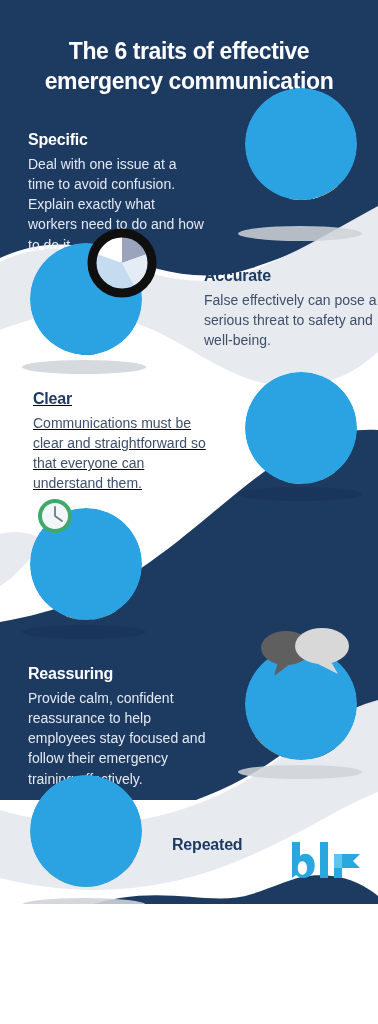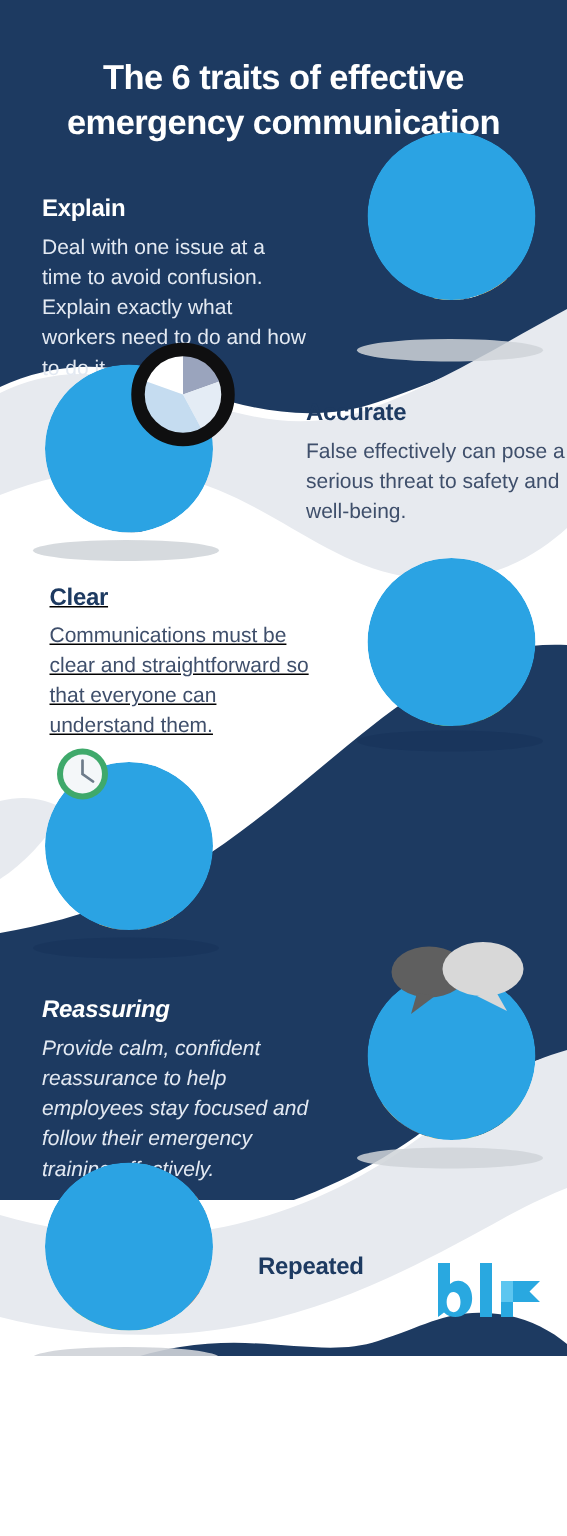--- a/index.html
+++ b/index.html
@@ -153,21 +153,21 @@
         <rect x="24" y="52" width="34" height="24" rx="3" fill="#1d3a61"></rect>
         <rect x="27" y="55" width="28" height="18" rx="2" fill="#e7eaef"></rect>
       </g>
 
       <ellipse cx="44" cy="70" rx="6" ry="5" fill="#f8bdaf"></ellipse>
       <ellipse cx="22" cy="58" rx="6" ry="5" fill="#f8bdaf" transform="rotate(-25 22 58)"></ellipse>
     </svg>
   </div>
 
   <div class="trait t-light" style="left:28px;top:131px;">
-    <h2>Explain</h2>
+    <h2>Specific</h2>
     <p>Deal with one issue at a time to avoid confusion. Explain exactly what workers need to do and how to do it.</p>
   </div>
 
   <div class="shadow-ellipse" style="left:22px;top:360px;width:124px;height:14px;background:#cfd3d8;opacity:.85;"></div>
 
   <div class="illus" style="left:30px;top:243px;width:112px;height:112px;">
     <div class="disc" style="background:#2ba3e3;"></div>
     <svg viewBox="0 0 112 112" width="112" height="112" xmlns="http://www.w3.org/2000/svg">
 
       <path d="M34,112 L34,60 C34,48 43,41 54,41 L62,41 C73,41 82,48 82,60 L82,112 Z" fill="#ffffff"></path>
@@ -303,21 +303,21 @@
     </svg>
   </div>
 
   <svg style="position:absolute;left:258px;top:628px;width:96px;height:52px;" viewBox="0 0 96 52" xmlns="http://www.w3.org/2000/svg">
     <ellipse cx="28" cy="20" rx="25" ry="17" fill="#5f5f5f"></ellipse>
     <path d="M20,34 L16,48 L32,36 Z" fill="#5f5f5f"></path>
     <ellipse cx="64" cy="18" rx="27" ry="18" fill="#d8d8d8"></ellipse>
     <path d="M72,32 L80,46 L60,36 Z" fill="#d8d8d8"></path>
   </svg>
 
-  <div class="trait t-light" style="left:28px;top:665px;width:185px;font-style:italic;">
+  <div class="trait t-light" style="left:28px;top:665px;width:185px;">
     <h2>Reassuring</h2>
     <p>Provide calm, confident reassurance to help employees stay focused and follow their emergency training effectively.</p>
   </div>
 
   <div class="shadow-ellipse" style="left:22px;top:898px;width:124px;height:14px;background:#cfd3d8;opacity:.9;"></div>
 
   <div class="illus" style="left:30px;top:775px;width:112px;height:112px;">
     <div class="disc" style="background:#2ba3e3;"></div>
     <svg viewBox="0 0 112 112" width="112" height="112" xmlns="http://www.w3.org/2000/svg">
 

